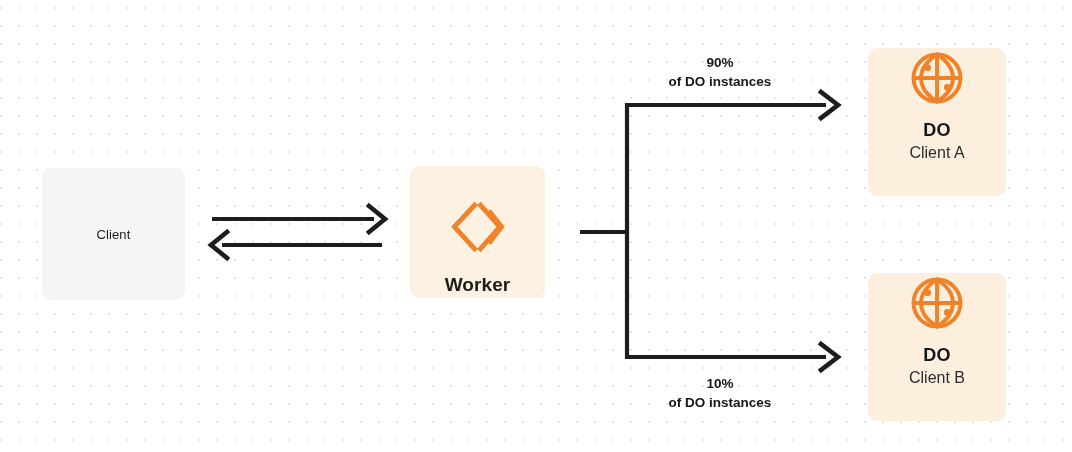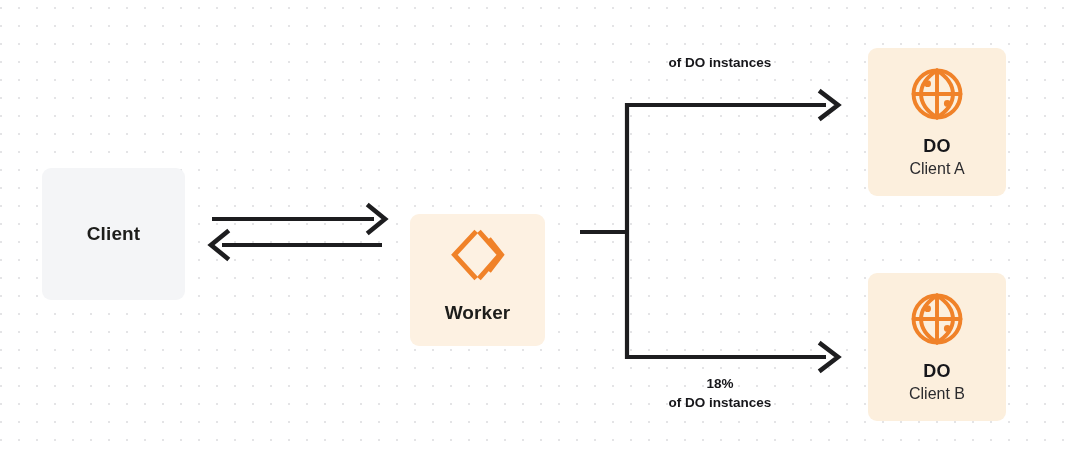--- a/index.html
+++ b/index.html
@@ -37,36 +37,35 @@
 
   
   #client-node {
     left: 42px;
     top: 168px;
     width: 143px;
     height: 132px;
     background: #f4f5f7;
   }
   #client-node .node-title {
-    font-size: 19px;
-    font-weight: bold;
+    font-size: 13px;
+    font-weight: normal;
     color: #1d1d1b;
     letter-spacing: 0.1px;
   }
 
   
   #worker-node {
     left: 410px;
     top: 166px;
     width: 135px;
     height: 132px;
     background: #fdf1e2;
     justify-content: flex-start;
-    padding-top: 12px;
-    margin-top: 48px;
+    padding-top: 32px;
   }
   #worker-node .node-title {
     font-size: 19px;
     font-weight: bold;
     color: #1d1d1b;
     margin-top: 18px;
     letter-spacing: 0.1px;
   }
   .worker-icon {
     width: 58px;
@@ -74,21 +73,20 @@
     display: block;
   }
 
   
   .do-node {
     left: 868px;
     width: 138px;
     height: 148px;
     background: #fcefdd;
     justify-content: flex-start;
-    padding-top: 16px;
   }
   #do-node-a { top: 48px; }
   #do-node-b { top: 273px; }
 
   .globe-icon {
     width: 60px;
     height: 60px;
     display: block;
   }
   .do-node .node-title {
@@ -222,21 +220,22 @@
         </g>
         <circle cx="22" cy="21" r="3.6" fill="#f08229"></circle>
         <circle cx="43" cy="42" r="3.6" fill="#f08229"></circle>
       </svg>
     </span>
     <div class="node-title">DO</div>
     <div class="node-subtitle">Client B</div>
   </div>
 
   <div class="edge-label" id="label-top">
+    <span class="pct">90%</span>
     <span class="desc">of DO instances</span>
   </div>
 
   <div class="edge-label" id="label-bottom">
-    <span class="pct">18%</span>
+    <span class="pct">10%</span>
     <span class="desc">of DO instances</span>
   </div>
 
 </div>
 
 </body></html>

